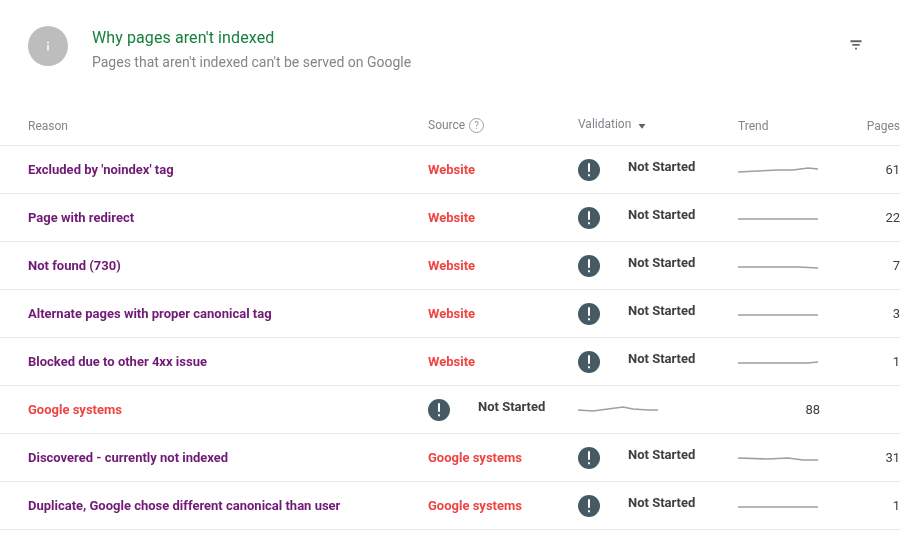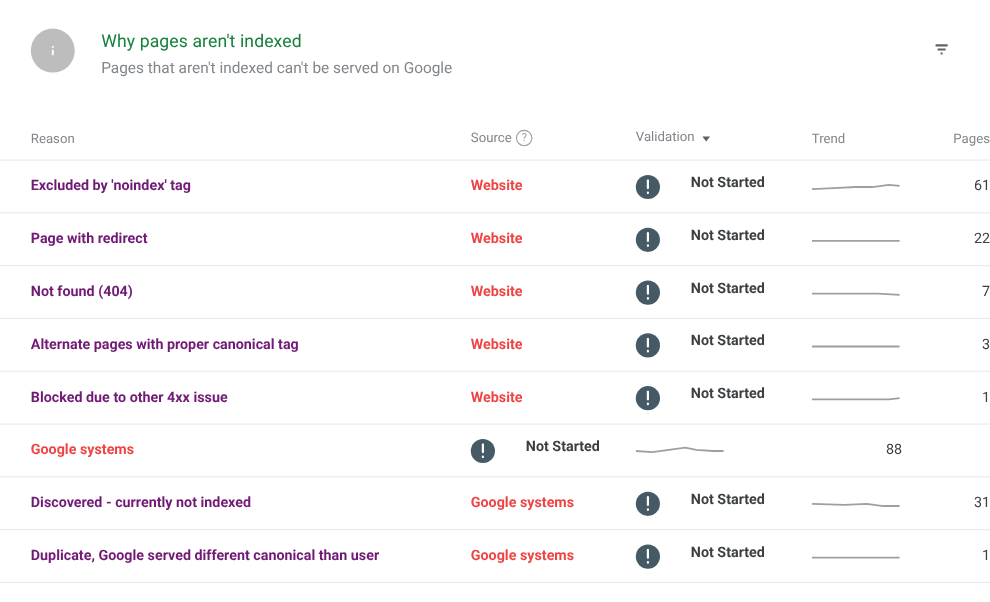--- a/index.html
+++ b/index.html
@@ -227,21 +227,21 @@
             <span>Not Started</span>
           </div>
           <div class="td trend">
             <svg class="spark" viewBox="0 0 80 24">
               <path d="M0 13 L80 13"></path>
             </svg>
           </div>
           <div class="td pages">22</div>
         </div>
         <div class="trow">
-          <div class="td reason">Not found (404)</div>
+          <div class="td reason">Not found (730)</div>
           <div class="td source">Website</div>
           <div class="td validation">
             <span class="exclaim-icon">
               <svg viewBox="0 0 4 14">
                 <rect x="1" y="0" width="2" height="9" rx="1" fill="#fff"></rect>
                 <rect x="1" y="11" width="2" height="2.5" rx="1" fill="#fff"></rect>
               </svg>
             </span>
             <span>Not Started</span>
           </div>
@@ -321,21 +321,21 @@
             <span>Not Started</span>
           </div>
           <div class="td trend">
             <svg class="spark" viewBox="0 0 80 24">
               <path d="M0 12 L30 13 L50 12 L65 14 L80 14"></path>
             </svg>
           </div>
           <div class="td pages">31</div>
         </div>
         <div class="trow">
-          <div class="td reason">Duplicate, Google served different canonical than user</div>
+          <div class="td reason">Duplicate, Google chose different canonical than user</div>
           <div class="td source">Google systems</div>
           <div class="td validation">
             <span class="exclaim-icon">
               <svg viewBox="0 0 4 14">
                 <rect x="1" y="0" width="2" height="9" rx="1" fill="#fff"></rect>
                 <rect x="1" y="11" width="2" height="2.5" rx="1" fill="#fff"></rect>
               </svg>
             </span>
             <span>Not Started</span>
           </div>

